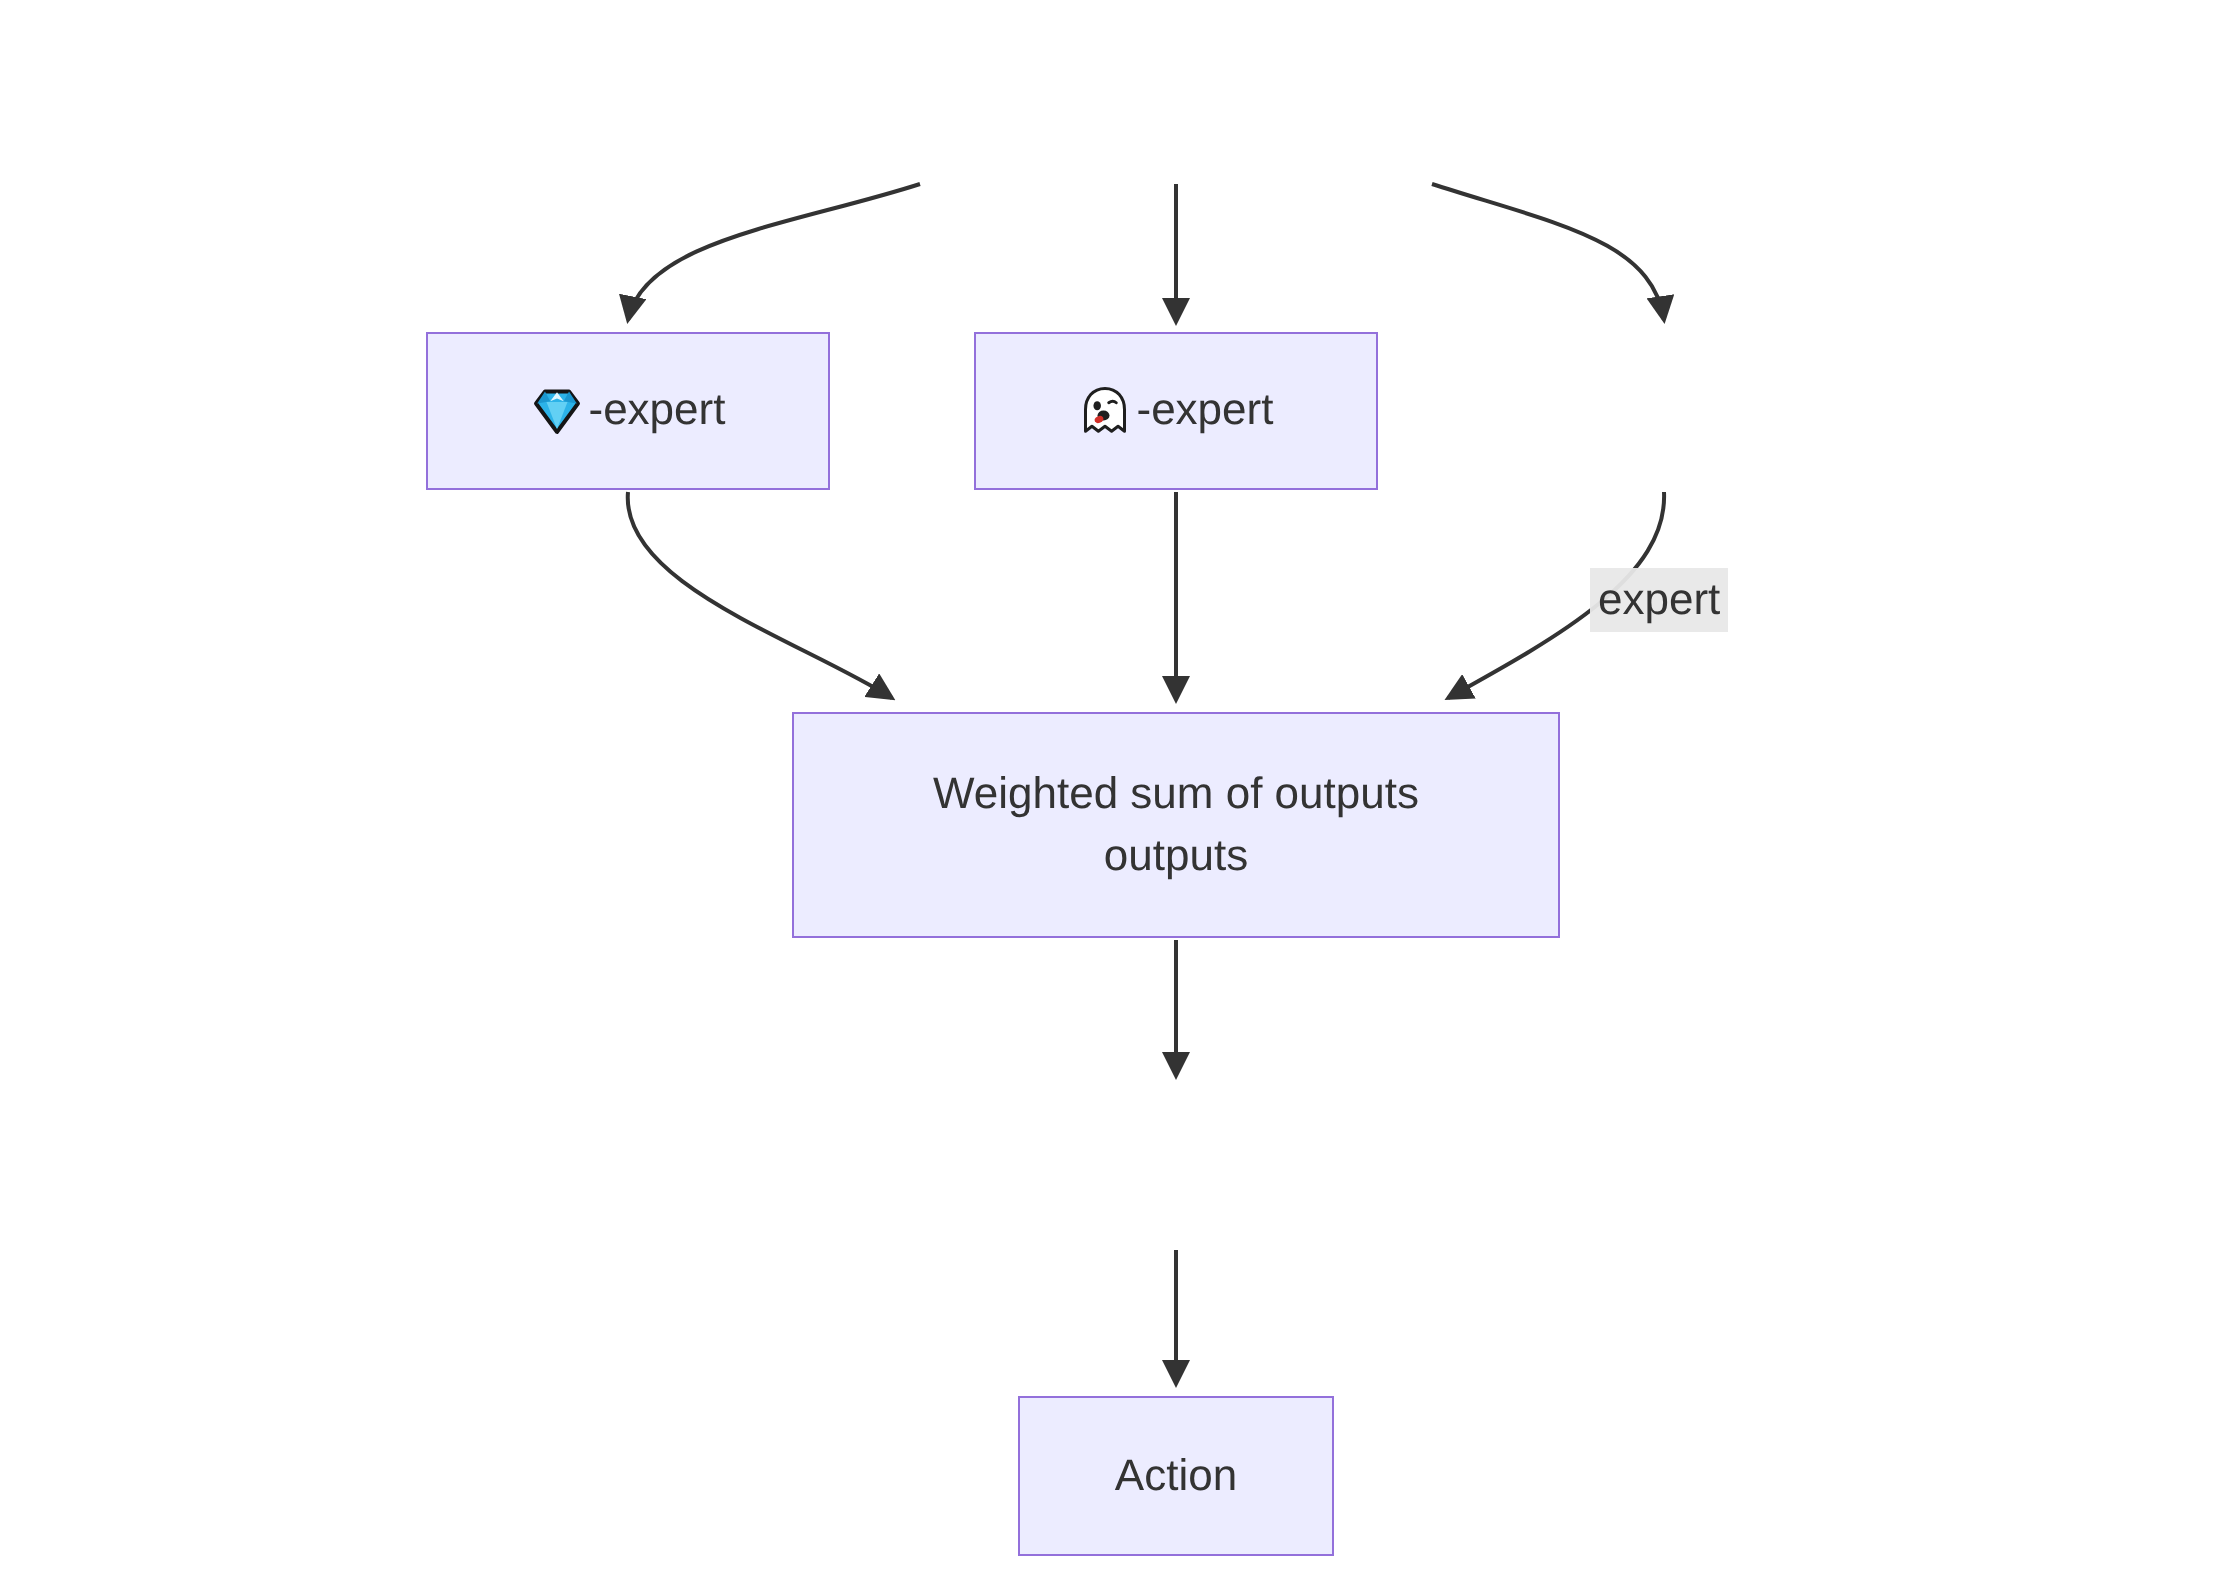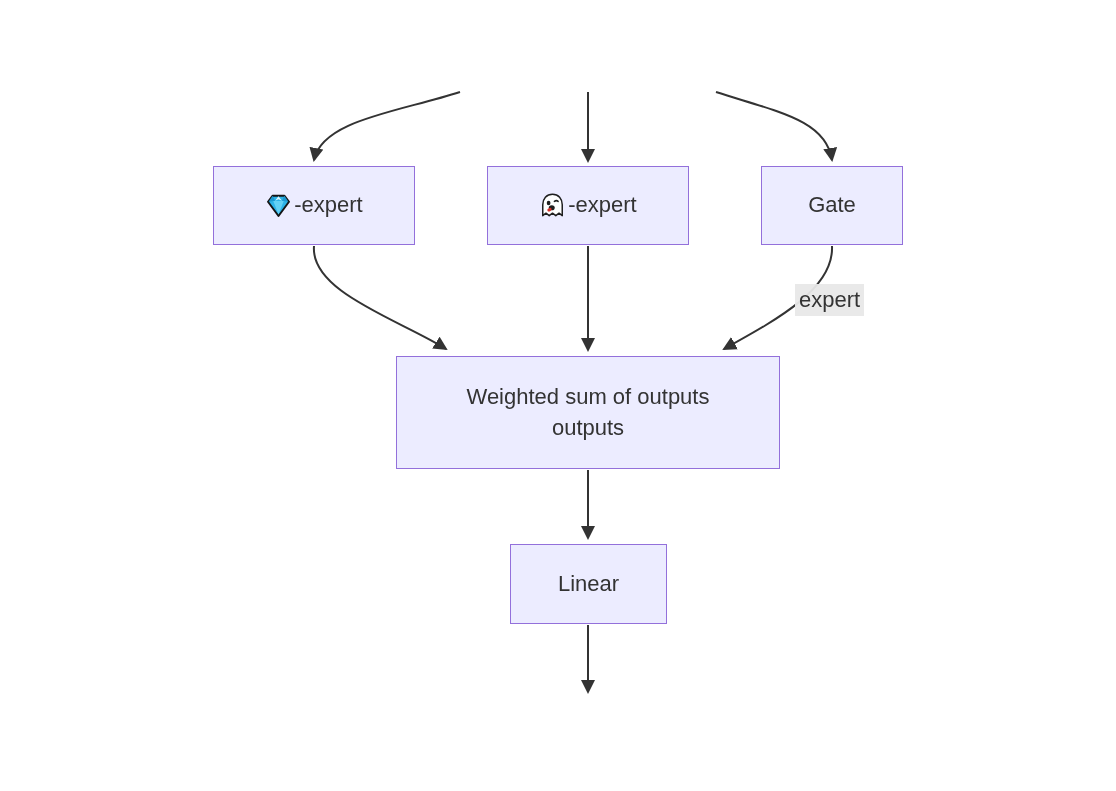--- a/index.html
+++ b/index.html
@@ -108,28 +108,25 @@
           <ellipse cx="12.8" cy="14.5" rx="2.5" ry="3" fill="#1f1f1f"></ellipse>
           <path d="M20.5,12.5 q2.8,-2 5,0" fill="none" stroke="#1f1f1f" stroke-width="2" stroke-linecap="round"></path>
           <ellipse cx="17" cy="21" rx="4" ry="3.4" fill="#1f1f1f"></ellipse>
           <ellipse cx="14" cy="23.6" rx="3" ry="2.2" fill="#d22f27" transform="rotate(-25 14 23.6)"></ellipse>
         </svg>
       </span>
       <span class="lbl">-expert</span>
     </span>
   </div>
 
-  <div class="node" id="n-gate">
-    <span class="lbl">Gate</span>
-  </div>
 
   <div class="node" id="n-weighted">
     <span class="lbl">Weighted sum of outputs outputs</span>
   </div>
 
-  <div class="node" id="n-linear">
-    <span class="lbl">Linear</span>
+
+  <div class="node" id="n-action">
+    <span class="lbl">Action</span>
   </div>
-
 
   <div class="edge-label">expert</div>
 
 </div>
 
 </body></html>

